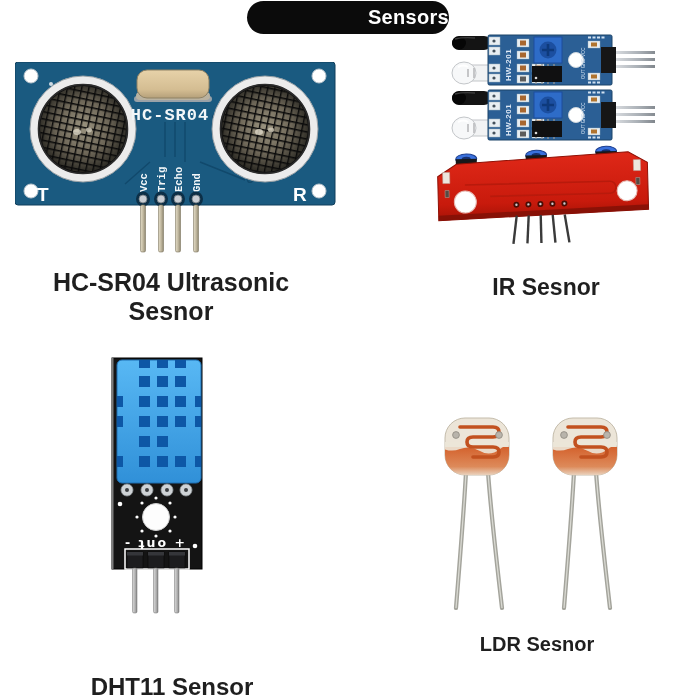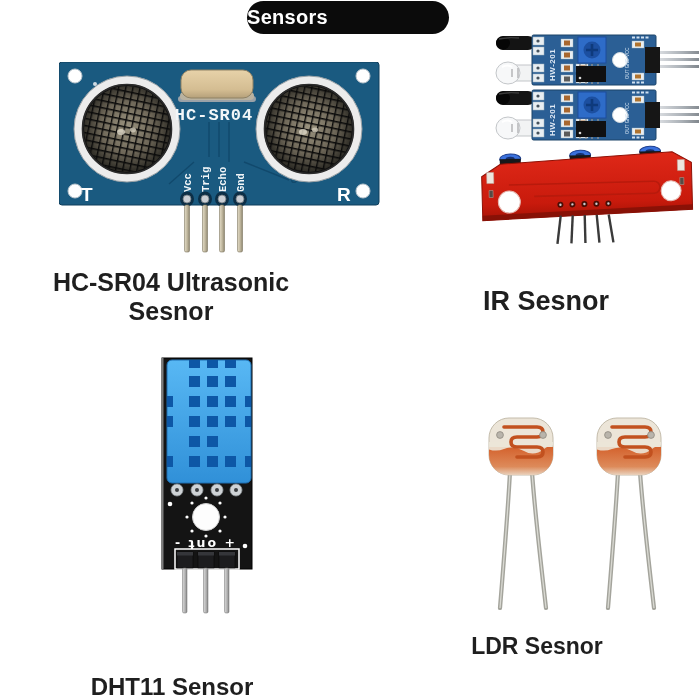--- a/index.html
+++ b/index.html
@@ -1,27 +1,27 @@
 <!DOCTYPE html>
 <html><head>
 <meta charset="utf-8">
 <style>
   html,body{margin:0;padding:0;background:#ffffff;}
   .canvas{position:relative;width:700px;height:700px;background:#ffffff;overflow:hidden;
           font-family:"Liberation Sans",sans-serif;}
   .badge{position:absolute;left:247px;top:1px;width:202px;height:33px;background:#0b0b0b;
-         border-radius:17px;display:flex;align-items:center;justify-content:flex-start;}
+         border-radius:17px;display:flex;align-items:center;justify-content:flex-end;}
   .badge span{color:#ffffff;font-size:20px;font-weight:700;letter-spacing:.3px;}
-  .fig{position:absolute;margin-left:44px;}
+  .fig{position:absolute;}
   .caption{position:absolute;font-weight:700;color:#1f1f1f;text-align:center;
            font-family:"Liberation Sans",sans-serif;}
   .cap-ultra{left:10px;top:268px;width:322px;font-size:25px;}
-  .cap-ir{left:435px;top:286px;width:222px;font-size:27px;}
+  .cap-ir{left:435px;top:274px;width:222px;font-size:23px;}
   .cap-dht{left:15px;top:633px;width:314px;font-size:24px;margin-top:40px;}
-  .cap-ldr{left:425px;top:633px;width:224px;font-size:23px;}
+  .cap-ldr{left:425px;top:633px;width:224px;font-size:20px;}
   svg{display:block;}
   text{user-select:none;}
 </style>
 </head>
 <body>
 
 <div class="canvas">
 
   <div class="badge">
     <span>Sensors</span>
@@ -284,21 +284,21 @@
           <line x1="93" y1="182" x2="91" y2="210"></line>
           <line x1="105" y1="182" x2="105" y2="210"></line>
           <line x1="117" y1="182" x2="119" y2="210"></line>
           <line x1="129" y1="182" x2="133" y2="210"></line>
         </g>
       </g>
     </svg>
   </div>
   <div class="caption cap-ir">IR Sesnor</div>
 
-  <div class="fig" style="left:115px;top:356px;text-align:center;">
+  <div class="fig" style="left:109px;top:356px;text-align:center;">
     <svg width="100" height="260" viewBox="0 0 100 260">
       <defs>
         <linearGradient id="dhtBlue" x1="0" y1="0" x2="0" y2="1">
           <stop offset="0%" stop-color="#58b8f4"></stop>
             <stop offset="100%" stop-color="#3090d8"></stop>
         </linearGradient>
         <linearGradient id="pinSilver" x1="0" y1="0" x2="1" y2="0">
           <stop offset="0%" stop-color="#d9d9d9"></stop>
             <stop offset="55%" stop-color="#b4b4b4"></stop>
           <stop offset="100%" stop-color="#878787"></stop>

